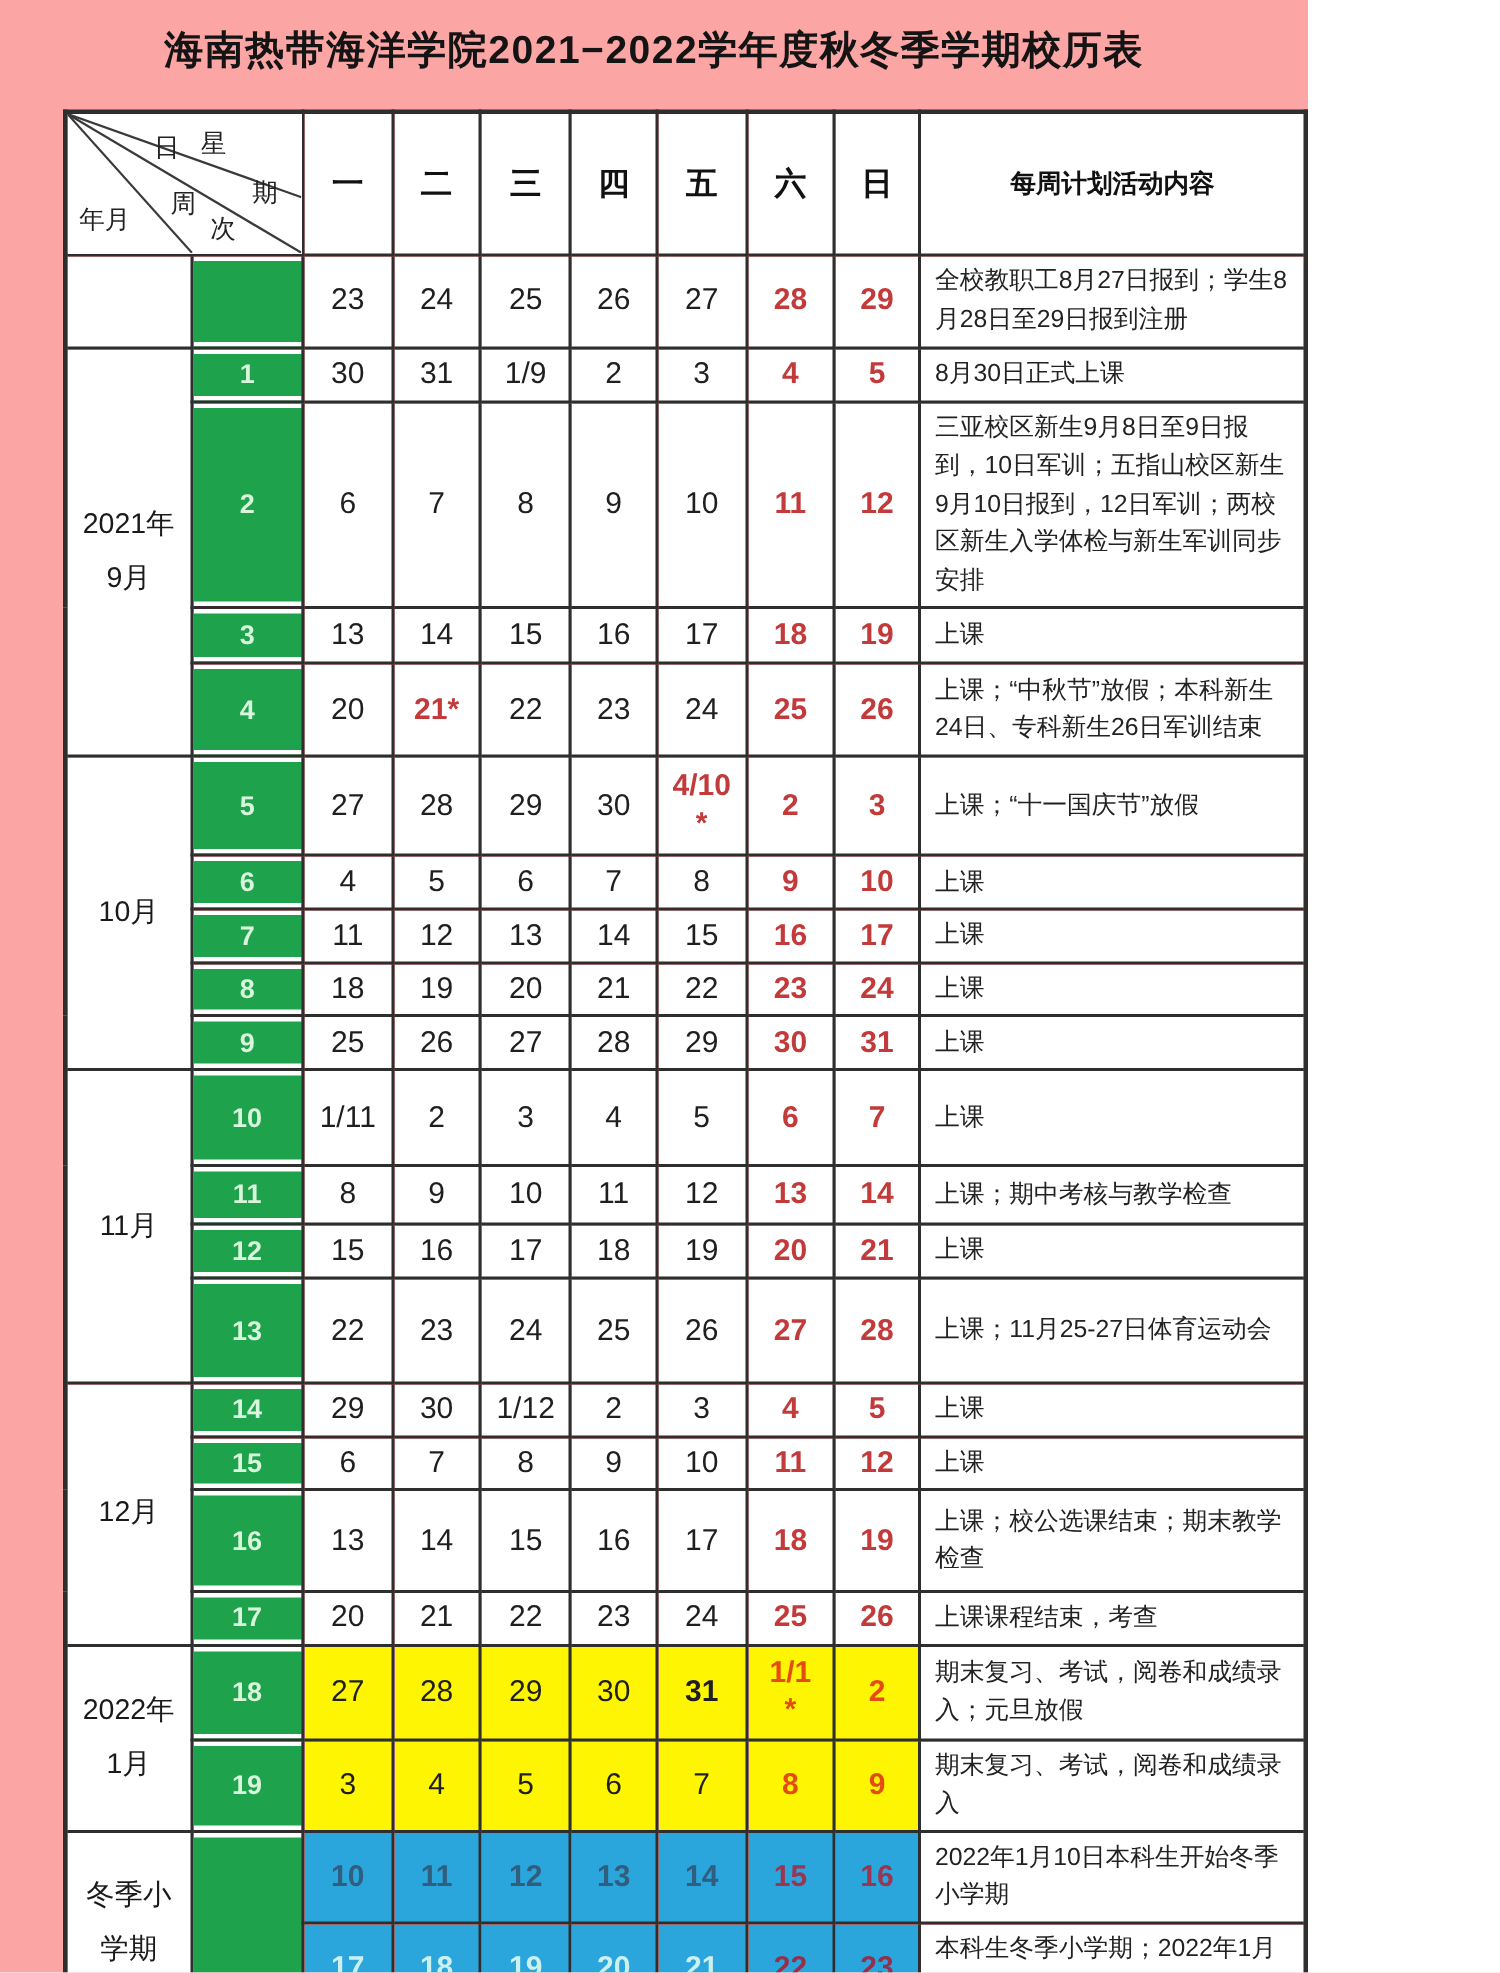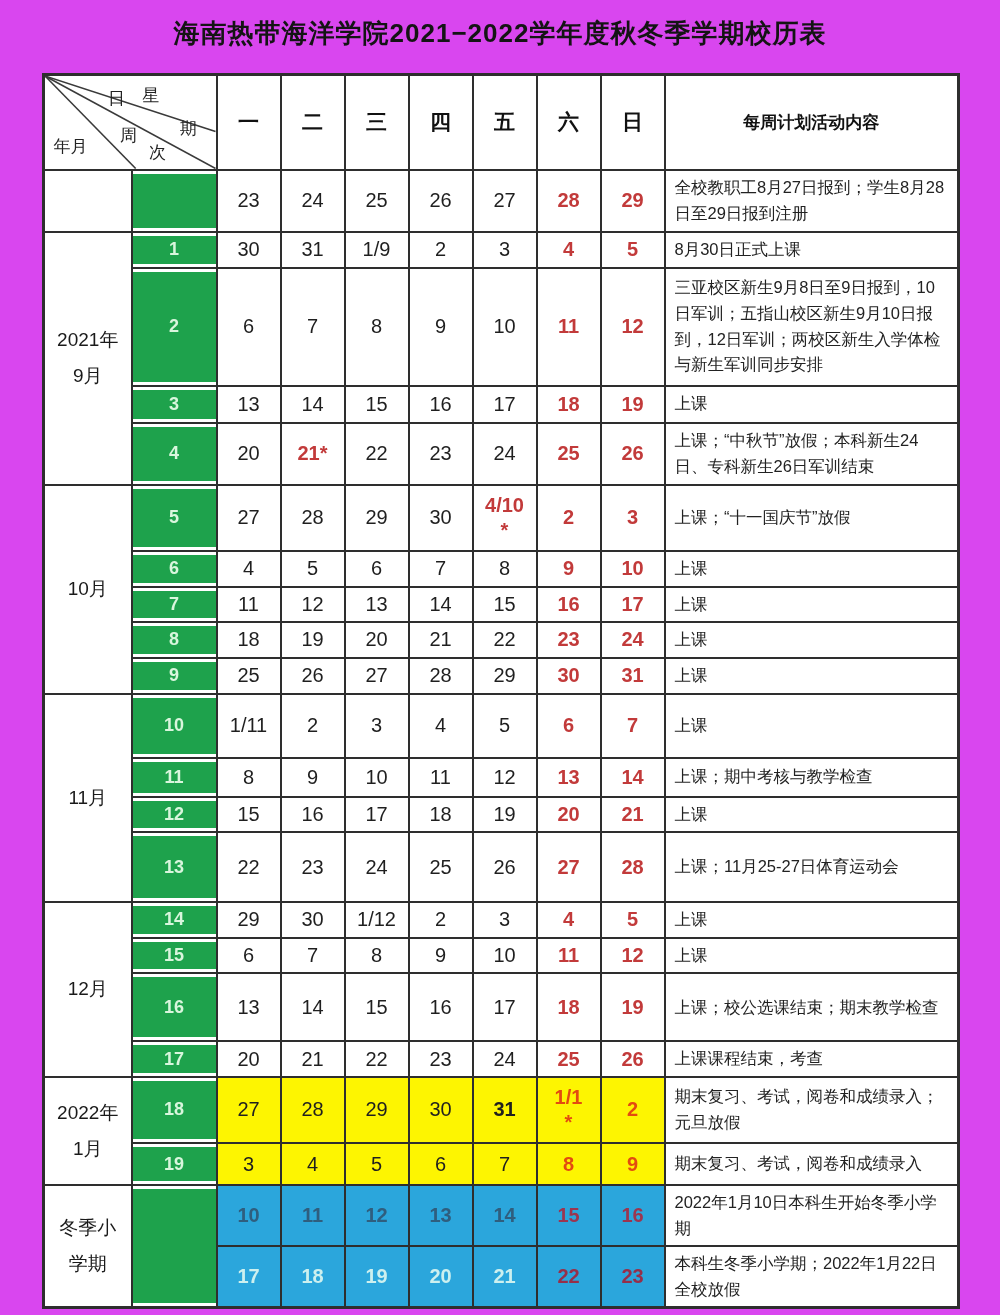--- a/index.html
+++ b/index.html
@@ -1,16 +1,16 @@
 <!DOCTYPE html>
 <html><head>
 <meta charset="utf-8">
 <style>
   html,body{margin:0;padding:0;background:#ffffff;}
-  .page{position:relative;width:1000px;height:1315px;background:#d946ef;overflow:hidden;
+  .page{position:relative;width:872px;height:1315px;background:#fca5a5;overflow:hidden;
         font-family:"Liberation Sans",sans-serif;}
   .title{padding-top:16px;text-align:center;font-size:26px;font-weight:bold;color:#141414;letter-spacing:1px;}
   table{border-collapse:collapse;table-layout:fixed;margin:22px 0 0 42px;border:3px solid #2e2e2e;}
   td,th{border:2px solid #2e2e2e;padding:0;overflow:hidden;}
   
   .corner{position:relative;background:#fff;}
   .corner svg{position:absolute;left:0;top:0;width:100%;height:100%;}
   .corner .lbl{position:absolute;font-size:17px;color:#222;}
   .l-ri{left:37%;top:12%;}  .l-xing{left:57%;top:9%;}  .l-qi{left:79%;top:44%;}
   .l-ny{left:5%;top:64%;}   .l-zhou{left:44%;top:52%;} .l-ci{left:61%;top:70%;}

